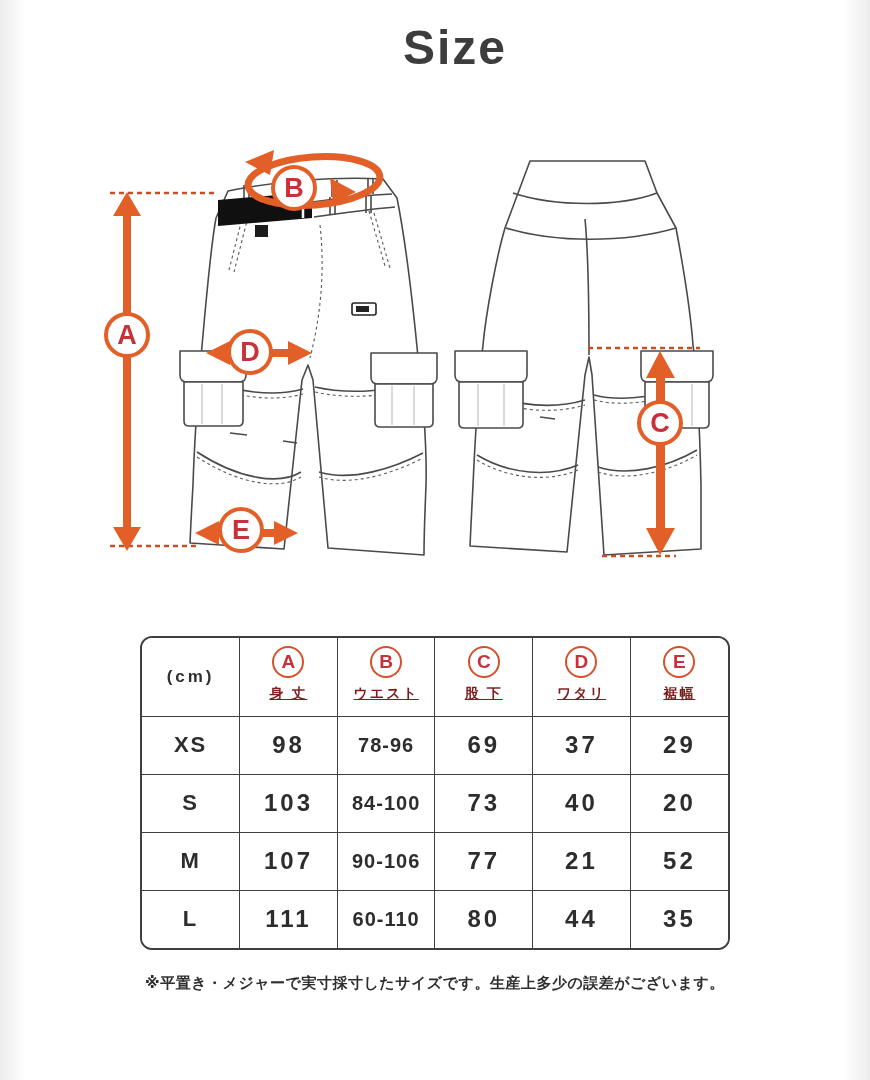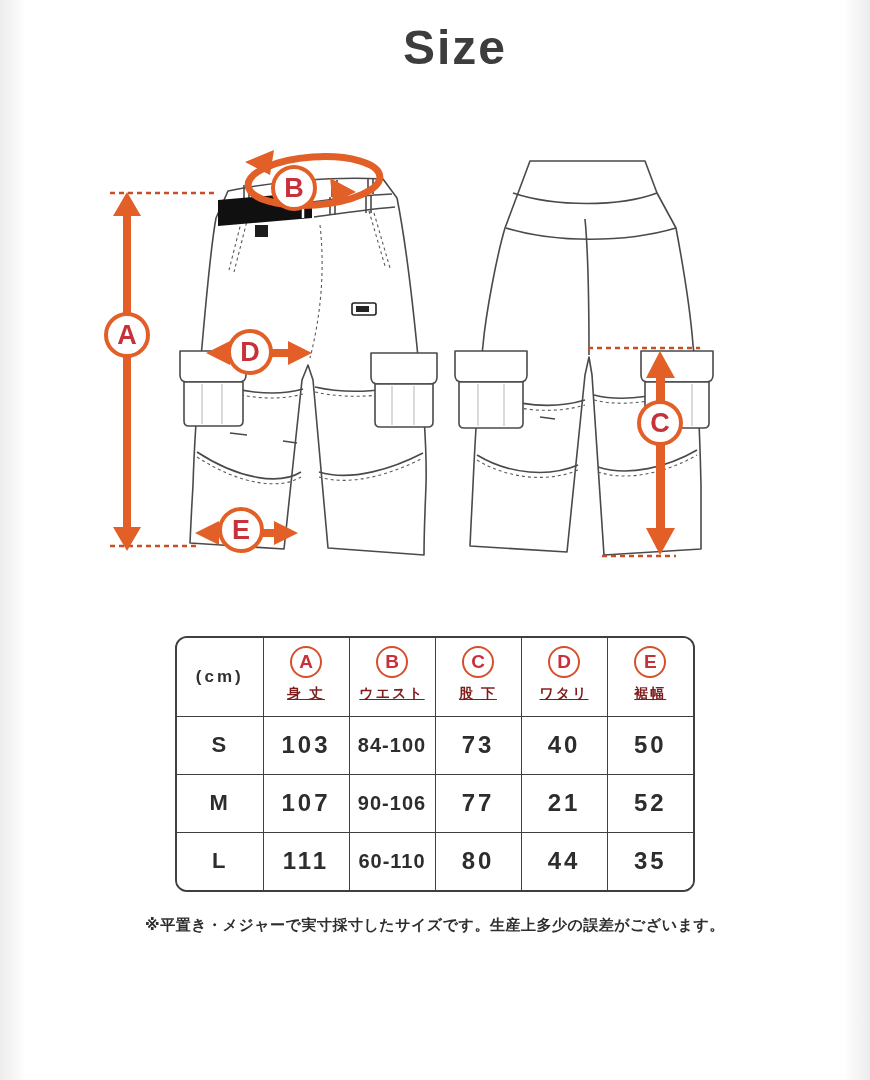--- a/index.html
+++ b/index.html
@@ -16,21 +16,21 @@
   .page-header { text-align:center; padding-top:20px; }
   .page-title  { font-size:48px; font-weight:bold; color:#3d3d3d; letter-spacing:2px;margin-left:40px; }
   .page-subtitle { margin-top:14px; font-size:16px; color:#3f3f3f; letter-spacing:2px; }
 
   .diagram-wrap { position:relative; width:870px; height:470px; margin-top:55px; }
   svg text.marker-letter {
     font-family:"Liberation Sans","DejaVu Sans",sans-serif;
     font-weight:bold; font-size:27px; fill:#C8303A;
   }
 
-  .table-wrap { width:520px; margin:36px auto 0 auto; }
+  .table-wrap { width:590px; margin:36px auto 0 auto; }
   .size-table-frame {
     border:2px solid #3f3f3f; border-radius:12px; overflow:hidden; background:#fff;
   }
   table.size-table { width:100%; border-collapse:collapse; table-layout:fixed; }
   table.size-table th, table.size-table td {
     border:1.5px solid #3f3f3f; text-align:center; vertical-align:middle; background:#fff;
   }
   table.size-table tr > *:first-child { border-left:none; }
   table.size-table tr > *:last-child  { border-right:none; }
   table.size-table thead th { border-top:none; height:78px; }
@@ -224,26 +224,34 @@
             <th>
               <div class="head-cell-inner">
                 <div class="circle-badge">E</div>
                 <div class="col-label">裾幅</div>
               </div>
             </th>
           </tr>
       </thead>
       <tbody>
           <tr>
+            <th class="size-label">XS</th>
+            <td class="value-cell">98</td>
+            <td class="value-cell range">78-96</td>
+            <td class="value-cell">69</td>
+            <td class="value-cell">37</td>
+            <td class="value-cell">29</td>
+          </tr>
+          <tr>
             <th class="size-label">S</th>
             <td class="value-cell">103</td>
             <td class="value-cell range">84-100</td>
             <td class="value-cell">73</td>
             <td class="value-cell">40</td>
-            <td class="value-cell">50</td>
+            <td class="value-cell">20</td>
           </tr>
           <tr>
             <th class="size-label">M</th>
             <td class="value-cell">107</td>
             <td class="value-cell range">90-106</td>
             <td class="value-cell">77</td>
             <td class="value-cell">21</td>
             <td class="value-cell">52</td>
           </tr>
           <tr>

